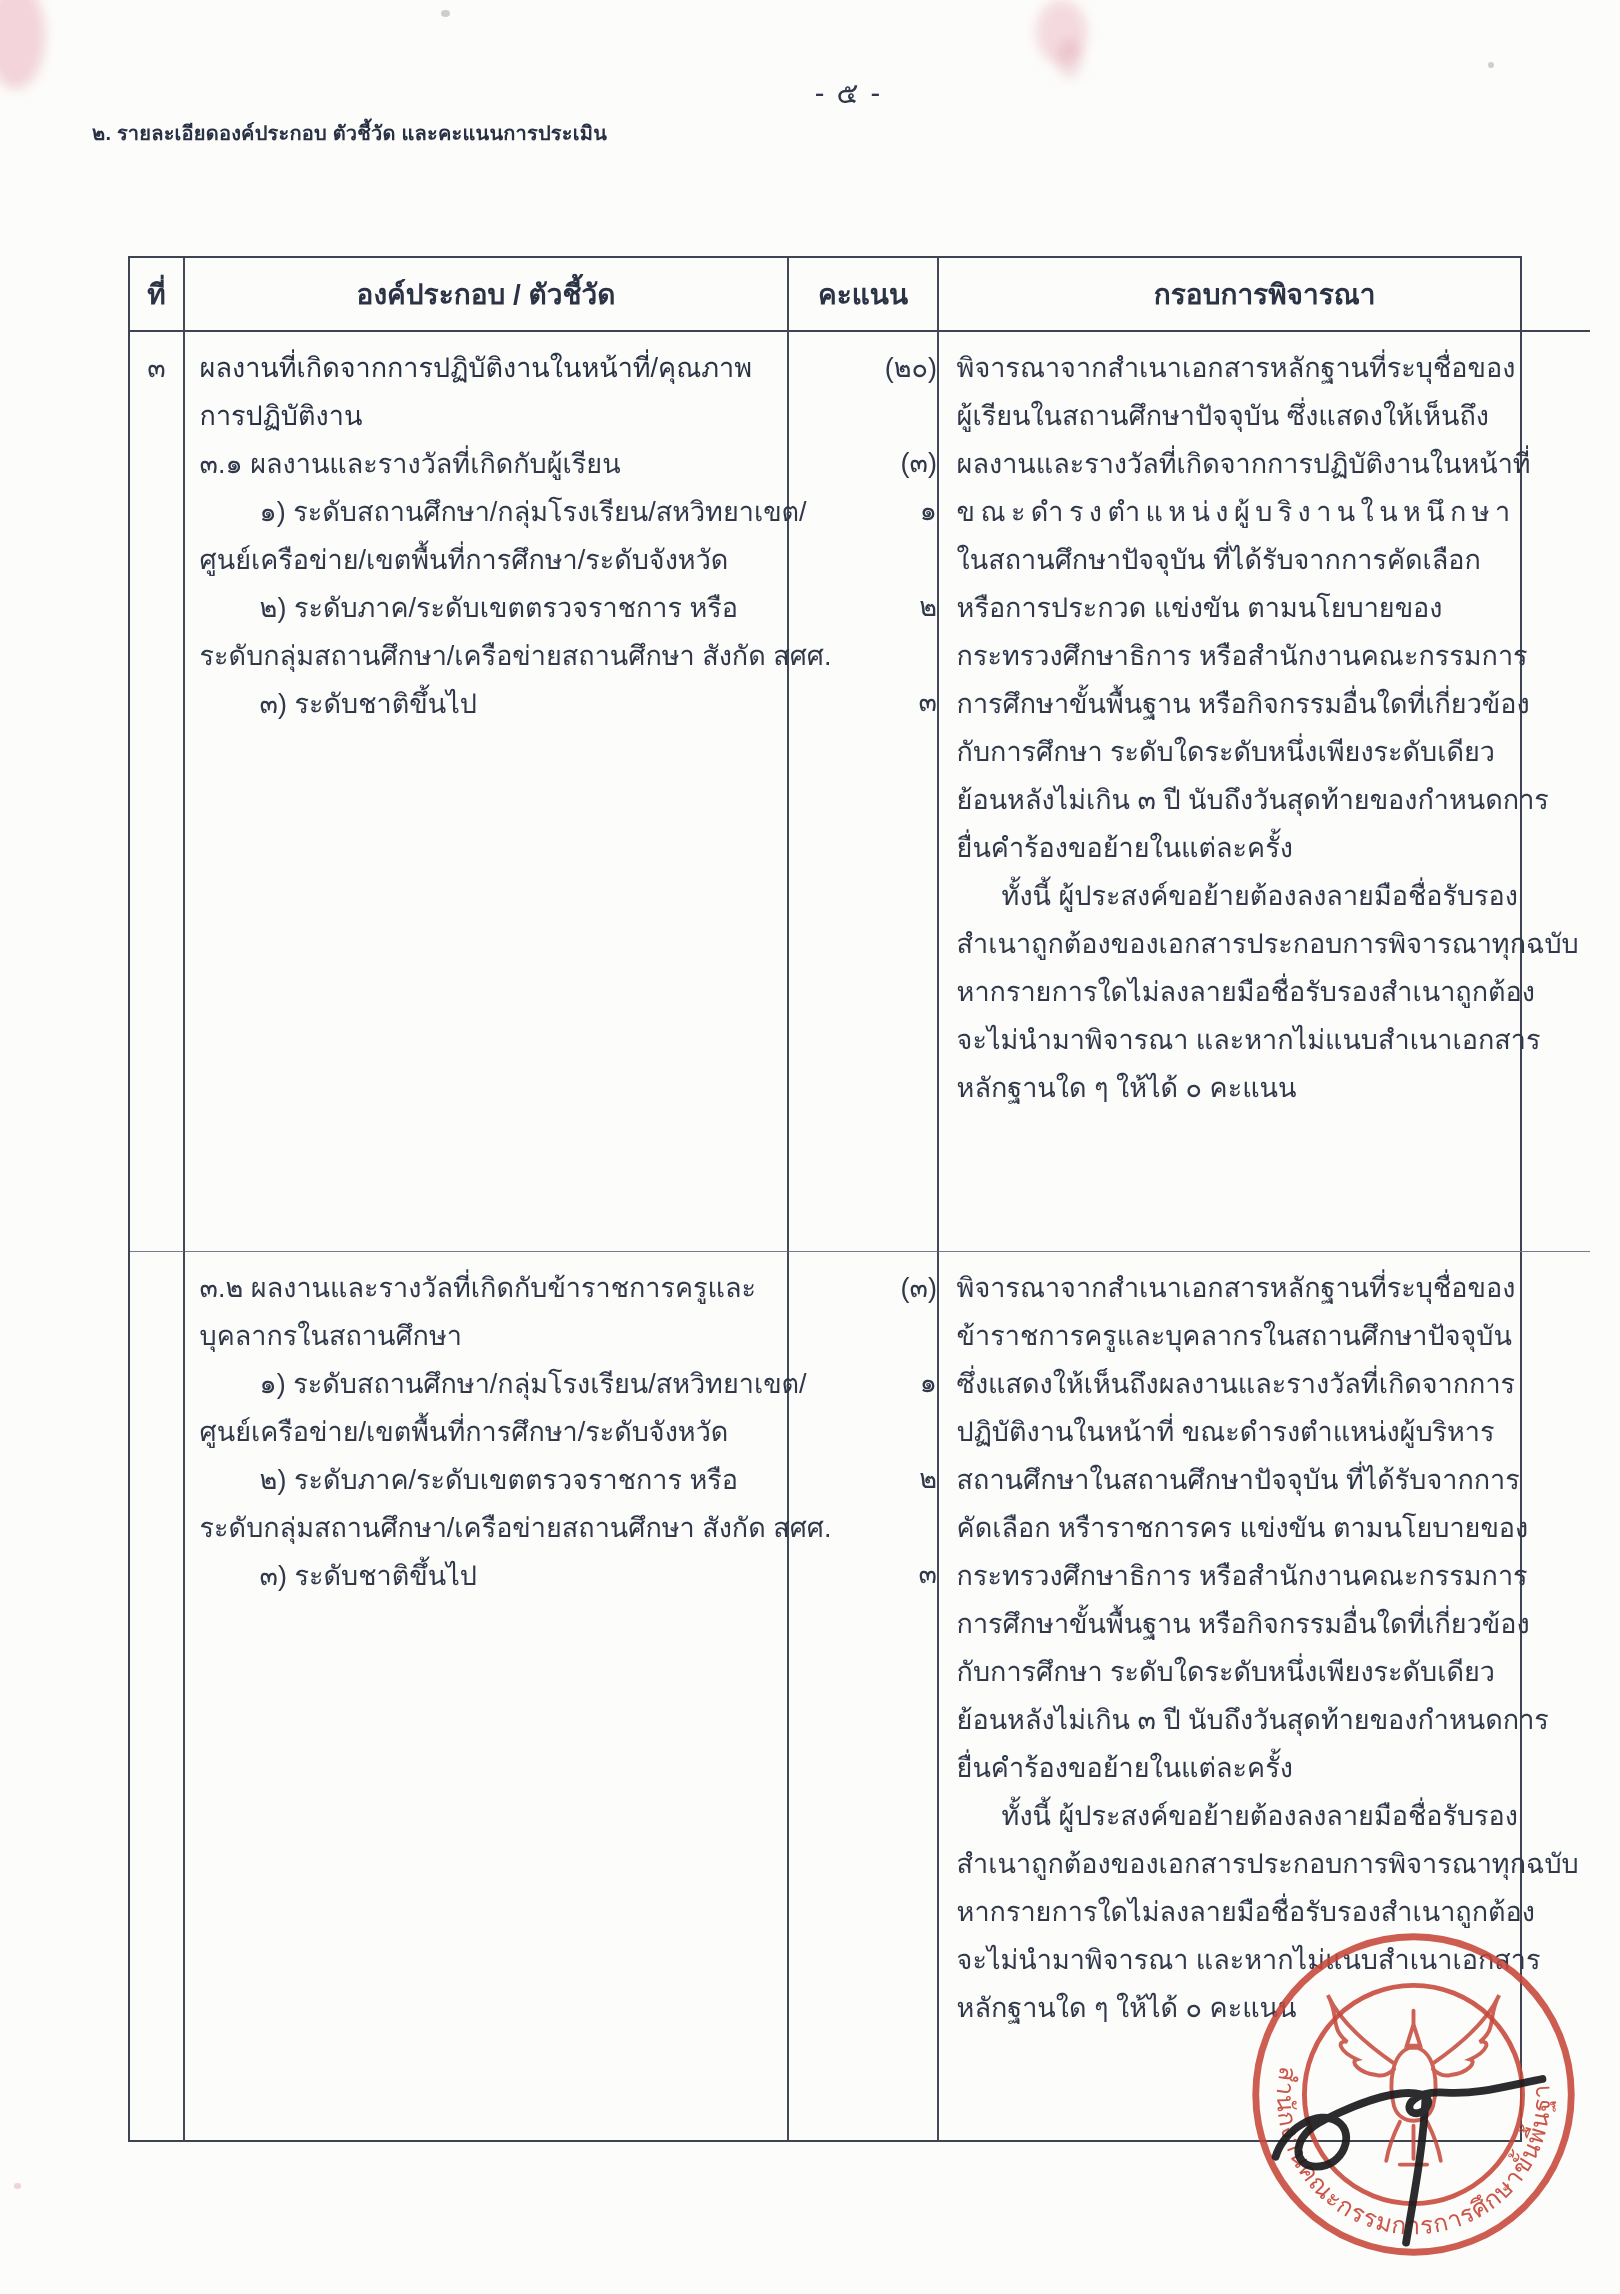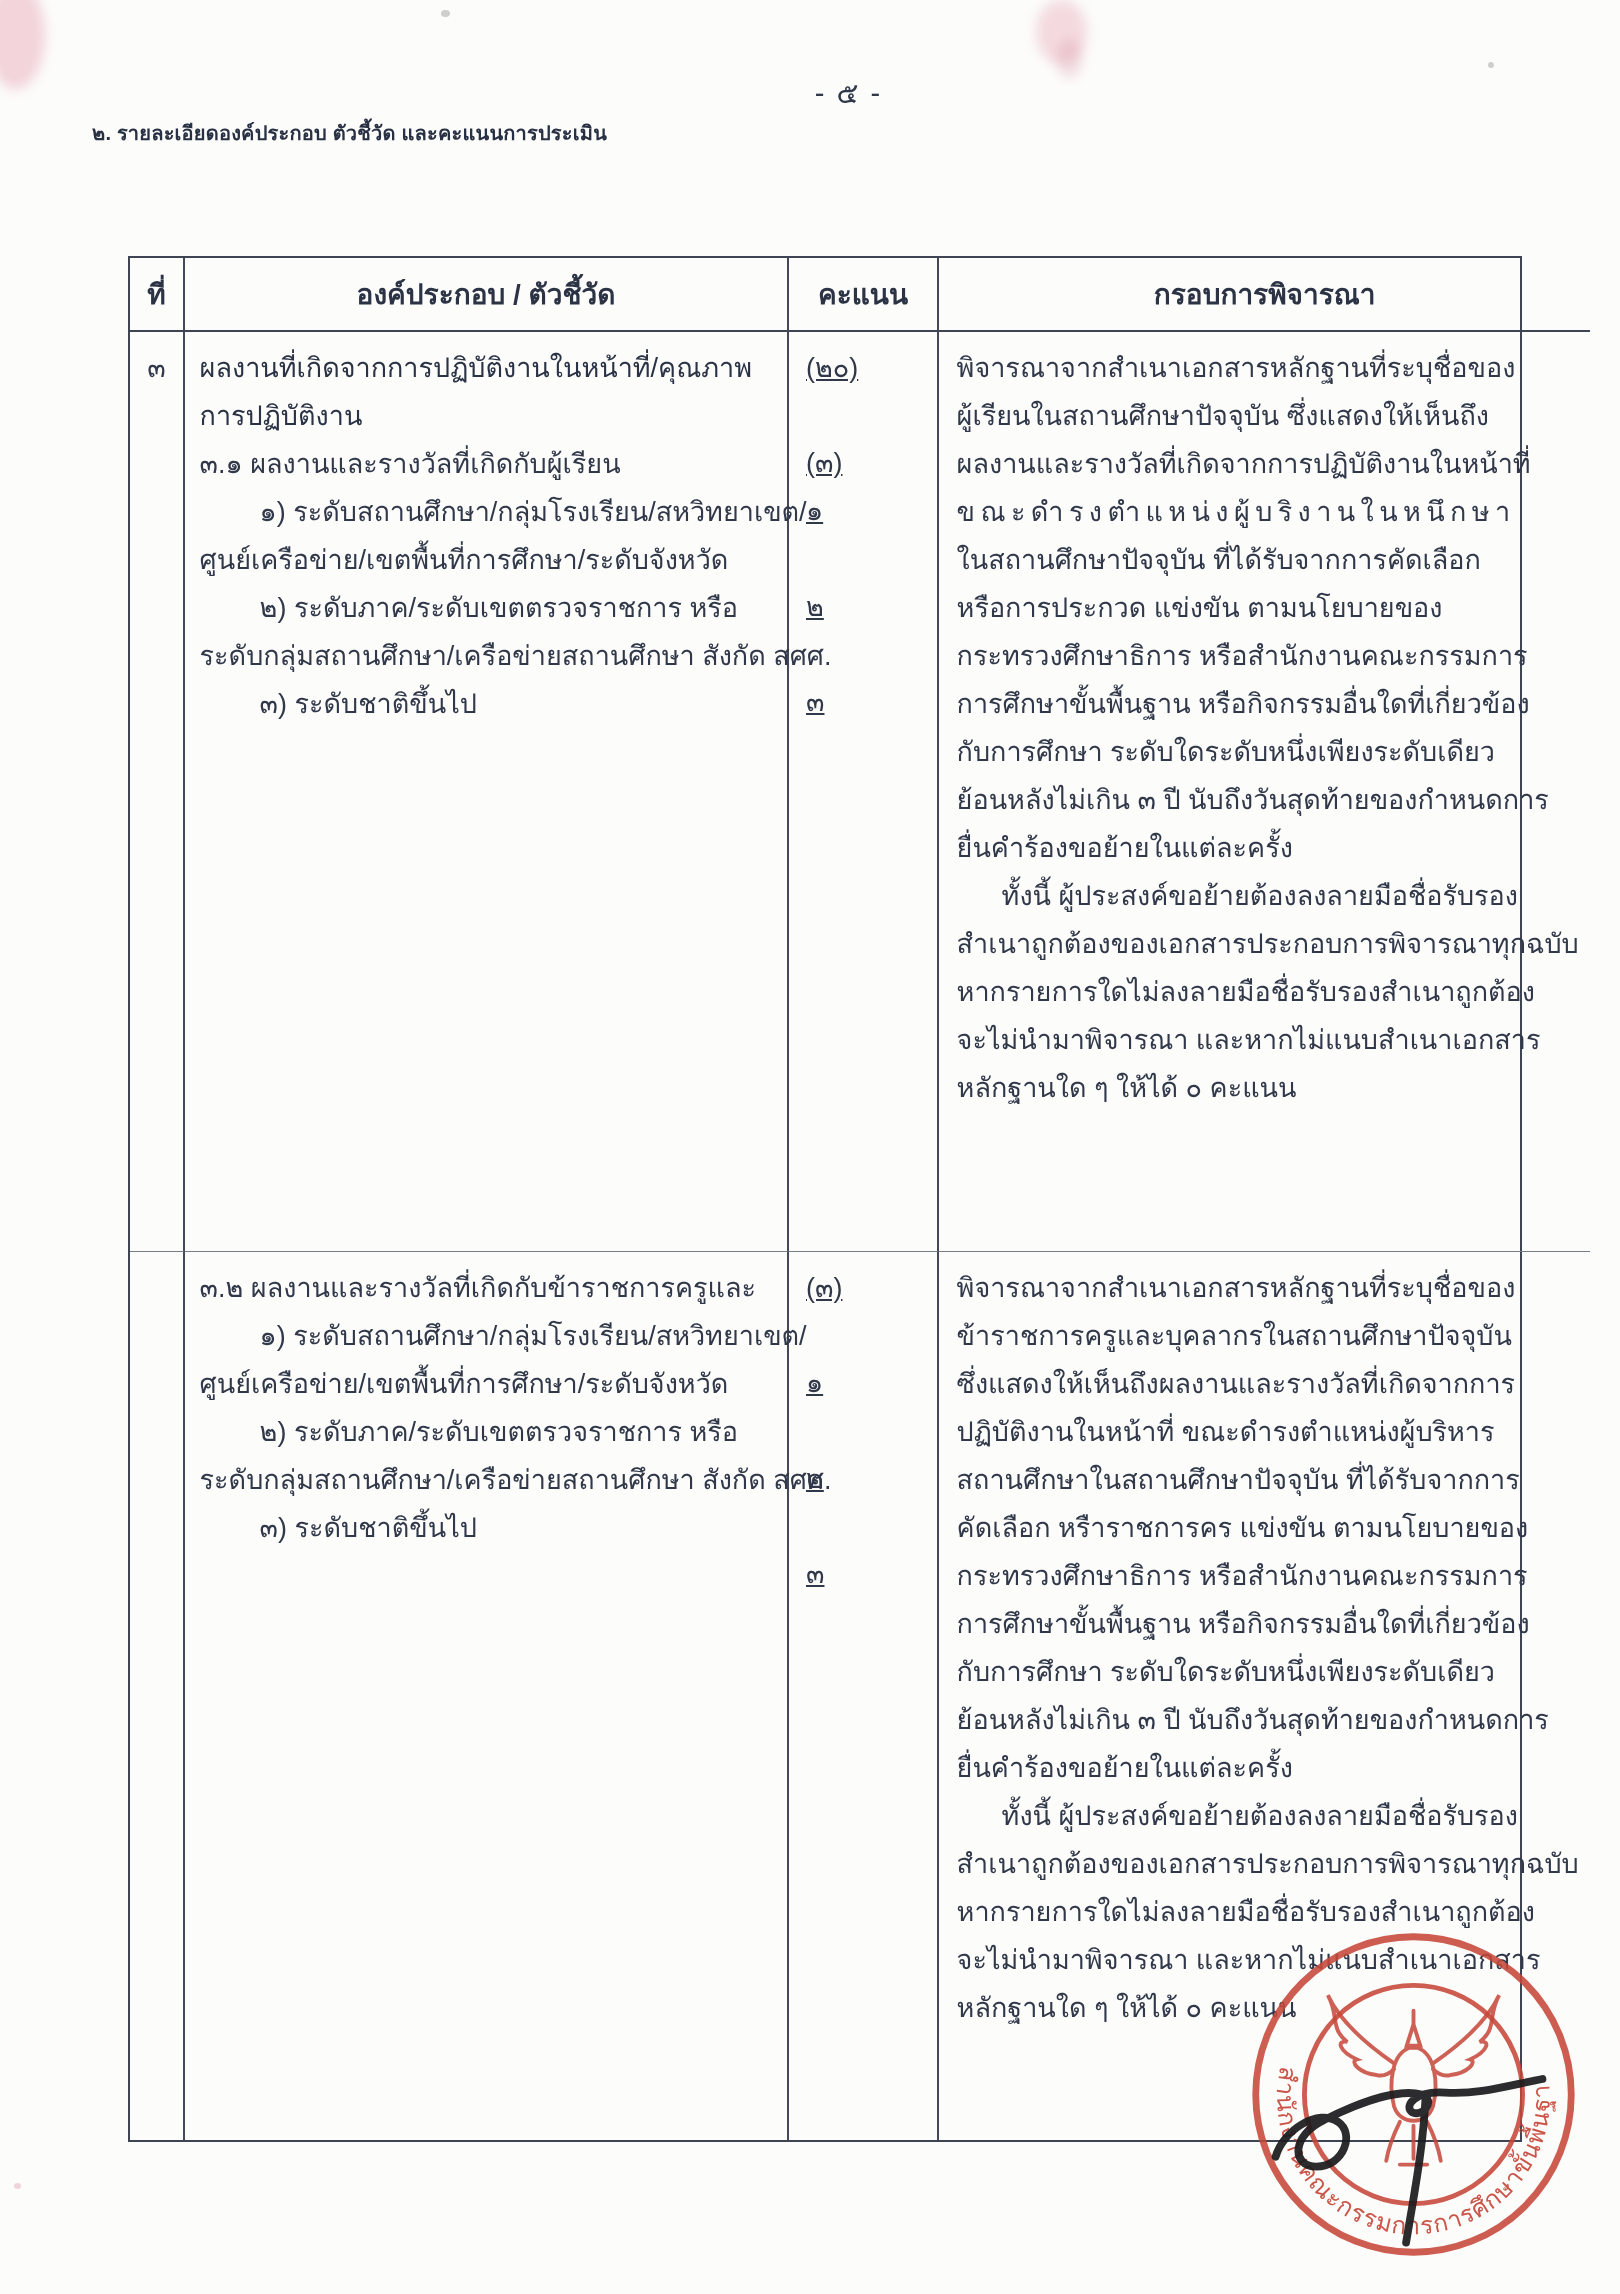--- a/index.html
+++ b/index.html
@@ -51,21 +51,21 @@
   .rdiv{border-bottom:1.2px solid #767c88;}
   .no-cell{padding-top:13.7px;text-align:center;font-size:27px;}
   .comp-cell{padding:11.7px 7.8px 0 14.6px;line-height:48px;}
   .fw-cell{padding:11.7px 11.7px 0 17.6px;line-height:48px;}
   .ln{white-space:nowrap;}
   .bold{font-weight:normal;color:#2a3245;}
   .ind{padding-left:60px;}
   .pind{text-indent:45px;}
   .sp{letter-spacing:5.4px;}
   .score-cell{font-size:27px;}
-  .score{position:absolute;left:17px;width:100%;text-align:left;line-height:48px;text-decoration:underline;}
+  .score{position:absolute;left:0;width:100%;text-align:right;line-height:48px;}
 
   
   .stamp{position:absolute;left:1246px;top:1927px;width:335px;height:335px;pointer-events:none;}
   .sig{position:absolute;left:1258px;top:2040px;width:302px;height:224px;pointer-events:none;}
 </style>
 </head>
 <body>
 
 <div class="page">
 
@@ -128,20 +128,21 @@
       <div class="ln">จะไม่นำมาพิจารณา และหากไม่แนบสำเนาเอกสาร</div>
       <div class="ln">หลักฐานใด ๆ ให้ได้ ๐ คะแนน</div>
     </div>
 
     <div class="cell no-cell">
       <span></span>
     </div>
 
     <div class="cell comp-cell">
       <div class="ln">๓.๒ ผลงานและรางวัลที่เกิดกับข้าราชการครูและ</div>
+      <div class="ln">บุคลากรในสถานศึกษา</div>
       <div class="ln ind">๑) ระดับสถานศึกษา/กลุ่มโรงเรียน/สหวิทยาเขต/</div>
       <div class="ln">ศูนย์เครือข่าย/เขตพื้นที่การศึกษา/ระดับจังหวัด</div>
       <div class="ln ind">๒) ระดับภาค/ระดับเขตตรวจราชการ หรือ</div>
       <div class="ln">ระดับกลุ่มสถานศึกษา/เครือข่ายสถานศึกษา สังกัด สศศ.</div>
       <div class="ln ind">๓) ระดับชาติขึ้นไป</div>
     </div>
 
     <div class="cell score-cell">
       <div class="score" style="top:11.7px">(๓)</div>
       <div class="score" style="top:107px">๑</div>

